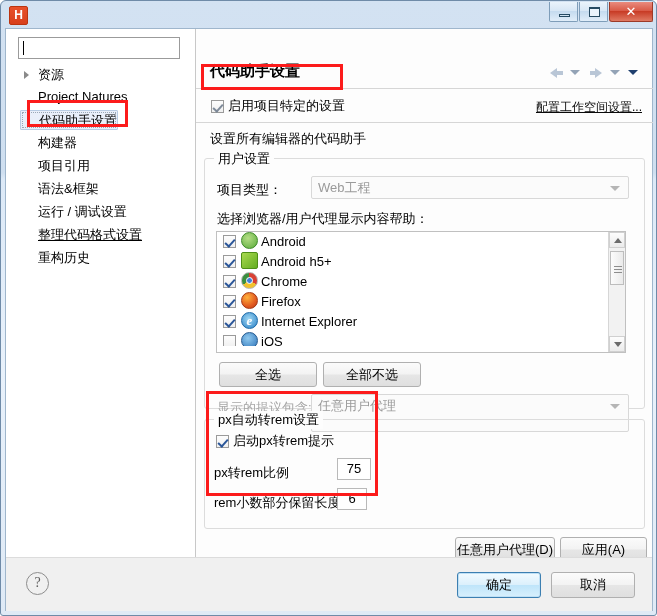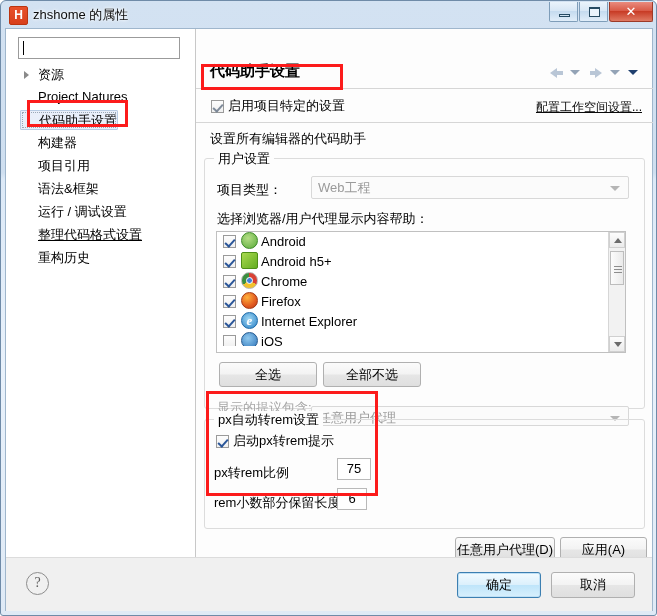--- a/index.html
+++ b/index.html
@@ -348,27 +348,27 @@
     cursor: default;
   }
   #btn-selall { position: absolute; left: 14px; top: 203px; width: 98px; height: 25px; line-height: 23px; }
   #btn-selnone { position: absolute; left: 118px; top: 203px; width: 98px; height: 25px; line-height: 23px; }
   #lbl-proposals {
     position: absolute; left: 12px; top: 240px;
     font-size: 13px; color: #a6a6a6;
   }
   #sel-agent {
     position: absolute; left: 106px; top: 235px;
-    width: 318px; height: 20px;
+    width: 318px; height: 38px;
     box-sizing: border-box;
     border: 1px solid #d8d8d8;
     background: #fbfbfb;
     border-radius: 2px;
     font-size: 13px; color: #9a9a9a;
-    line-height: 21px; padding-left: 6px; margin-top: 12px;
+    line-height: 21px; padding-left: 6px;
   }
 
   
   #pxrem-chk {
     position: absolute; left: 11px; top: 12px;
     font-size: 13px; color: #000; white-space: nowrap;
   }
   #lbl-ratio { position: absolute; left: 9px; top: 44px; font-size: 13px; }
   #in-ratio {
     position: absolute; left: 132px; top: 38px;
@@ -431,21 +431,20 @@
   #annot-enable  { left: 200px; top: 63px; width: 142px; height: 26px; }
   #annot-pxrem   { left: 205px; top: 390px; width: 172px; height: 105px; }
 </style>
 </head>
 <body>
 
 <div id="window">
 
   <div id="titlebar">
     <div id="title-icon">H</div>
-    <div id="title-text">zhshome 的属性</div>
 
     <div class="wbtn" id="btn-min">
       <div class="minbar"></div>
     </div>
     <div class="wbtn" id="btn-max">
       <div class="maxsq"></div>
     </div>
     <div class="wbtn" id="btn-close">
       <div class="wglyph">✕</div>
     </div>

